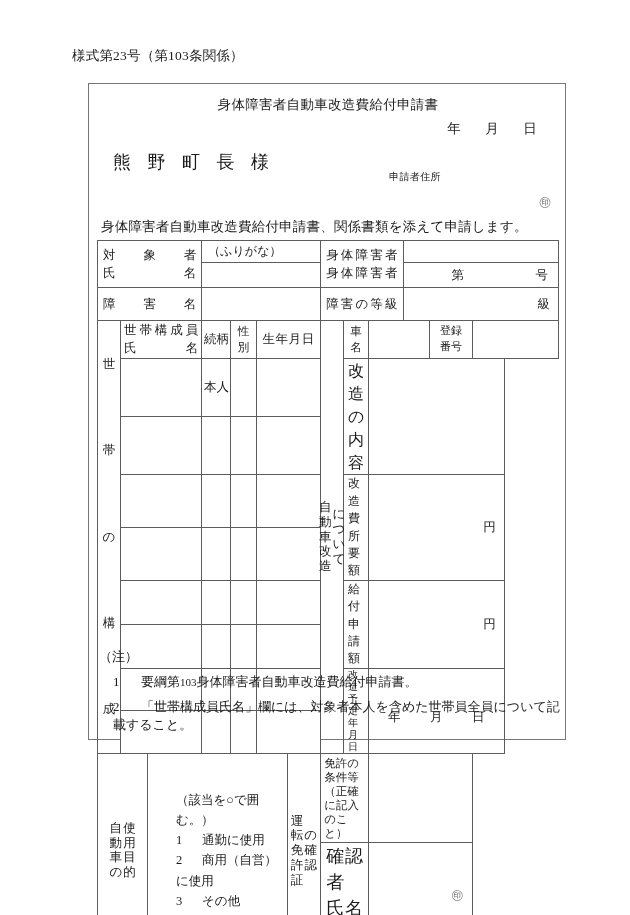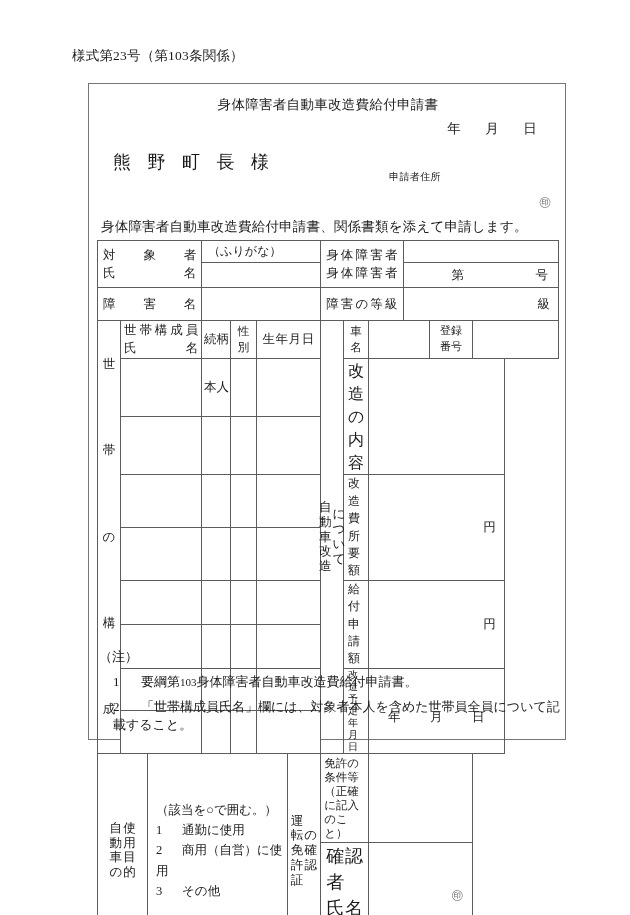--- a/index.html
+++ b/index.html
@@ -160,21 +160,21 @@
   }
   .date3 { text-align: center; }
   .date3 span { display: inline-block; width: 42px; text-align: center; }
   .usage {
     padding: 4px 0 4px 8px !important;
     line-height: 1.62;
     font-size: 12.5px;
     text-align: left;
     vertical-align: top;
   }
-  .usage .opt { display: block; }
+  .usage .opt { display: block; margin-left: 20px; }
   .usage .num { display: inline-block; width: 26px; }
   .small-wrap {
     font-size: 11.5px;
     line-height: 1.22;
     padding: 2px 3px !important;
     text-align: left;
     vertical-align: middle;
   }
   .seal-cell {
     text-align: right;

